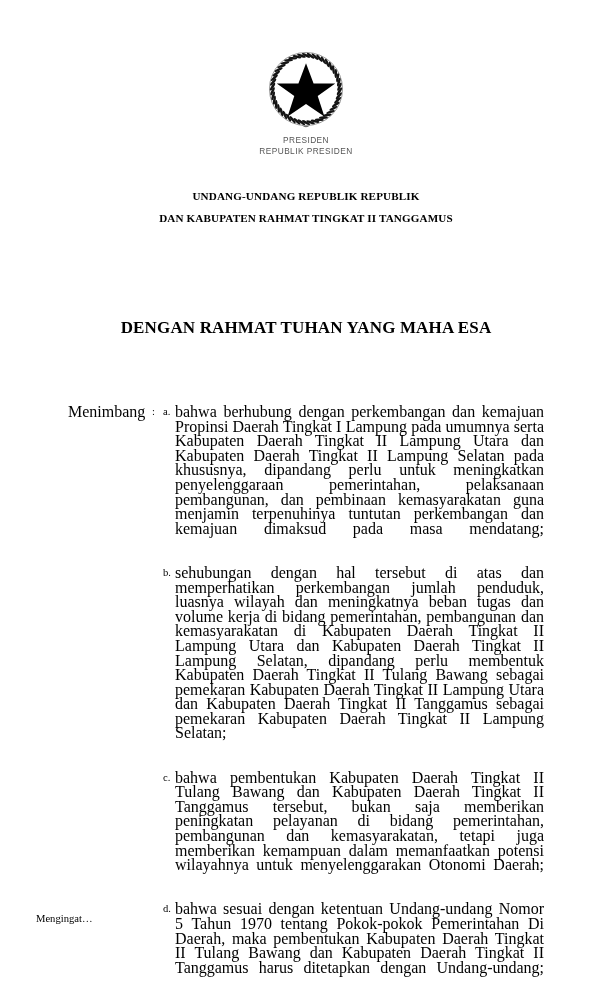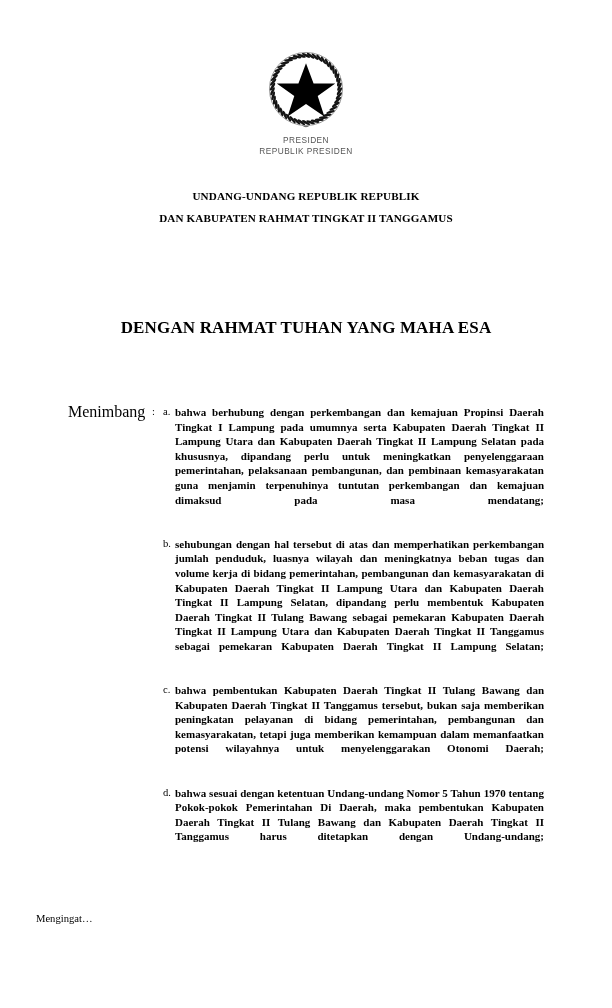--- a/index.html
+++ b/index.html
@@ -120,26 +120,25 @@
     margin-bottom: 0;
   }
   .item-marker {
     width: 12px;
     flex: 0 0 12px;
     font-size: 10.6px;
     line-height: 14.6px;
   }
   .item-text {
     flex: 1 1 auto;
-    font-size: 11px;
+    font-size: 16px;
     line-height: 14.6px;
     text-align: justify;
     text-justify: inter-word;
     hyphens: none;
-    font-weight: bold;
   }
   
   .item-text::after {
     content: "";
     display: inline-block;
     width: 100%;
   }
 
   
   .footer-note {

